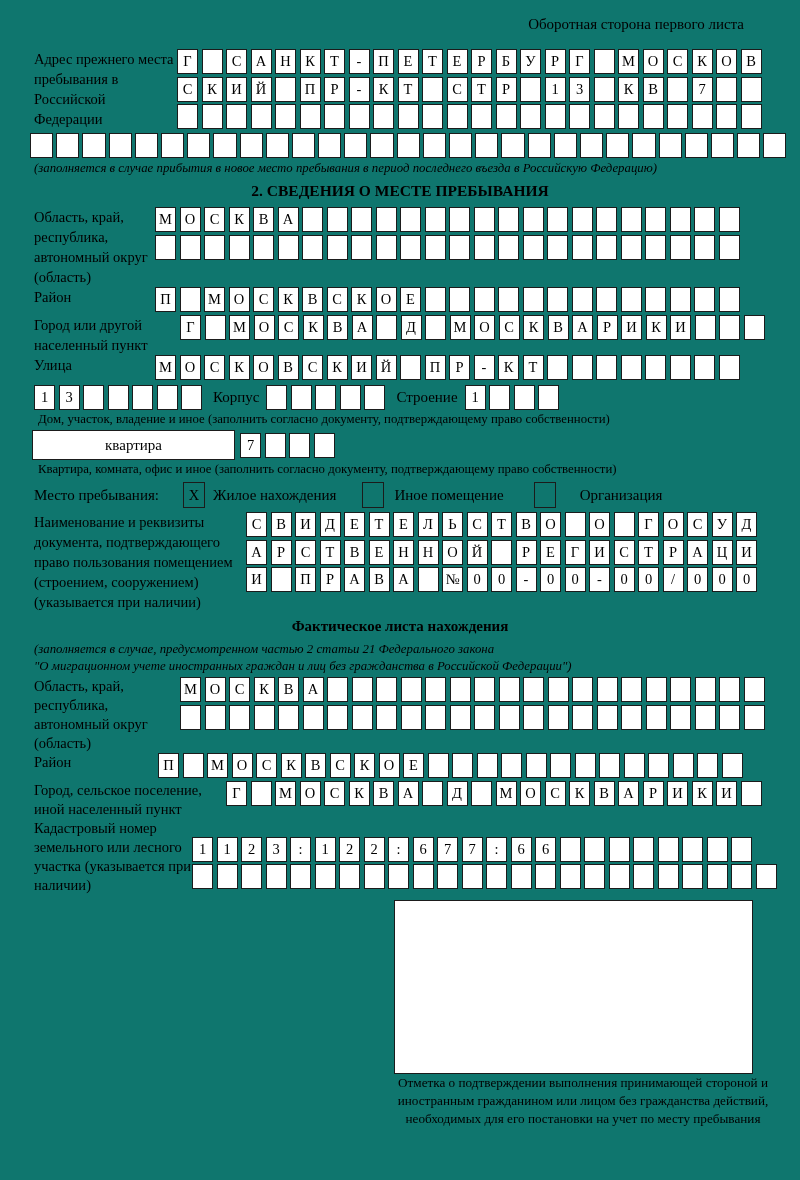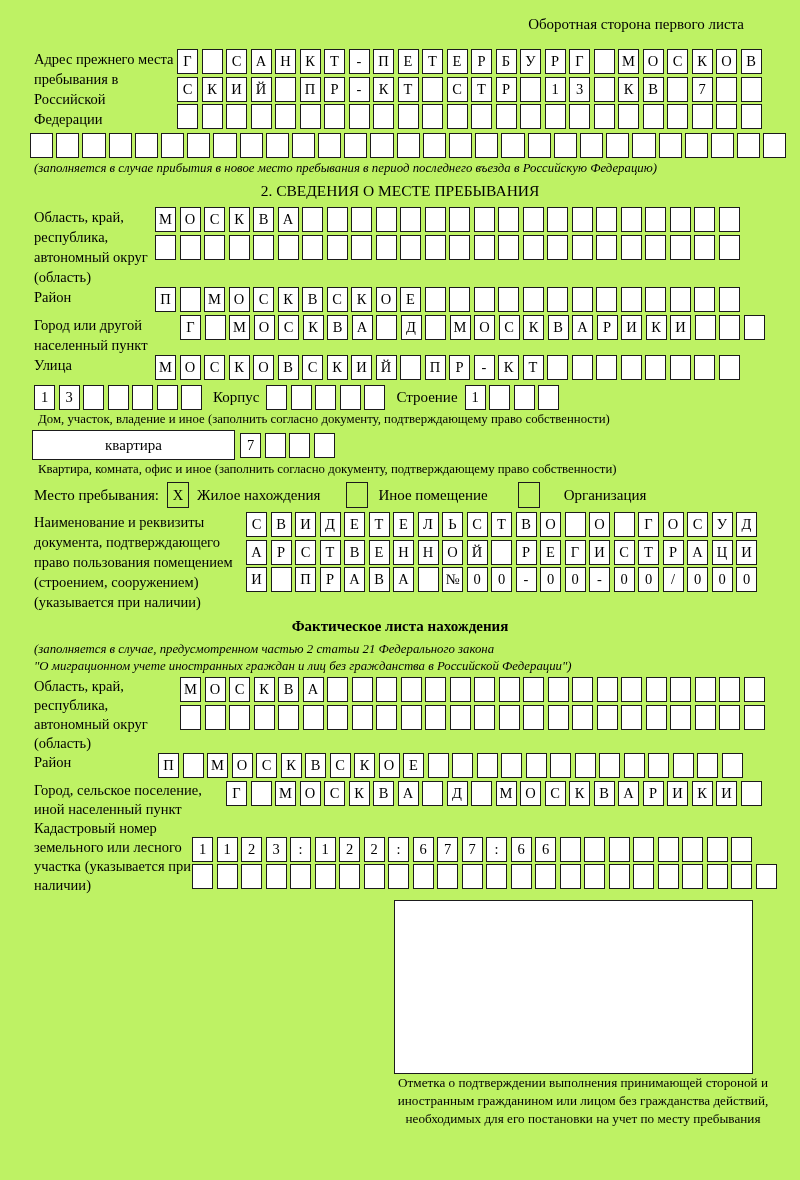--- a/index.html
+++ b/index.html
@@ -1,36 +1,36 @@
 <!DOCTYPE html>
 <html><head>
 <meta charset="utf-8">
 <style>
   html,body{margin:0;padding:0;background:#fff;}
   body{width:800px;height:1180px;color:#000;font-family:"Liberation Serif","DejaVu Serif",serif;}
-  .page{width:800px;height:1180px;box-sizing:border-box;padding:16px 34px 0 34px;position:relative;background:#bef264;overflow:hidden;}
+  .page{width:800px;height:1180px;box-sizing:border-box;padding:16px 34px 0 34px;position:relative;background:#0f766e;overflow:hidden;}
   .header-note{text-align:right;font-size:15px;padding-right:22px;margin-bottom:16px;}
   .flexrow{display:flex;align-items:flex-start;}
   .label{font-size:14.5px;line-height:20px;flex:none;}
   .lh19{line-height:19px;}
   .w143{width:143px;}
   .w121{width:121px;}
   .w146{width:146px;}
   .w124{width:124px;}
   .w192{width:192px;}
   .w158{width:158px;}
   .w212{width:212px;}
   .rows{flex:1;}
   .cellrow{display:flex;gap:3.5px;margin-bottom:2.5px;}
   .cell{flex:none;width:21px;height:25px;box-sizing:border-box;border:1.6px solid #1b1b1b;display:flex;align-items:center;justify-content:center;font-size:14.5px;background:#fff;}
   .wide{margin-left:-4px;gap:3px;margin-top:1px;}
   .wide .cell{width:23.2px;}
   .note{font-size:12.8px;line-height:17px;}
   .center{text-align:left;font-style:italic;}
-  .h2{font-weight:normal;font-size:15.5px;text-align:center;margin:5px 0 7px 0;}
+  .h2{font-weight:bold;font-size:15.5px;text-align:center;margin:5px 0 7px 0;}
   .inline-row{display:flex;align-items:center;margin:3px 0 2px 0;}
   .named-box{border:1.6px solid #1b1b1b;height:30px;box-sizing:border-box;display:flex;align-items:center;justify-content:center;font-size:15px;background:#fff;flex:none;}
   .dom-box{width:168px;margin-right:5px;margin-left:-2px;}
   .kv-box{width:203px;margin-right:5px;margin-left:-2px;}
   .inline-label{font-size:15px;margin:0 7px 0 11px;flex:none;}
   .smallnote{font-size:12.8px;margin:1px 0 3px 4px;}
   .stay-row{display:flex;align-items:center;font-size:15px;margin-top:5px;}
   .checkbox{flex:none;width:22px;height:26px;box-sizing:border-box;border:1.6px solid #1b1b1b;display:flex;align-items:center;justify-content:center;font-size:14.5px;}
   .choose-note{width:620px;text-align:center;margin:2px 0 4px 0;}
   .mb2{margin-bottom:2px;}
@@ -350,21 +350,21 @@
     <div class="cellrow" style="margin-bottom:0;">
         <span class="cell">7</span>
         <span class="cell"></span>
         <span class="cell"></span>
         <span class="cell"></span>
       </div>
   </div>
   <div class="smallnote">Квартира, комната, офис и иное (заполнить согласно документу, подтверждающему право собственности)</div>
 
   <div class="stay-row">
-    <span style="margin-right:8px;">Место пребывания:</span>
+    <span style="margin-right:24px;">Место пребывания:</span>
     <span class="checkbox">X</span>
     <span style="margin:0 26px 0 8px;">Жилое нахождения</span>
     <span class="checkbox"></span>
     <span style="margin:0 30px 0 10px;">Иное помещение</span>
     <span class="checkbox"></span>
     <span style="margin:0 0 0 24px;">Организация</span>
   </div>
 
   <div class="flexrow doc-block">
     <div class="label w212">Наименование и реквизиты документа, подтверждающего право пользования помещением (строением, сооружением) (указывается при наличии)</div>

